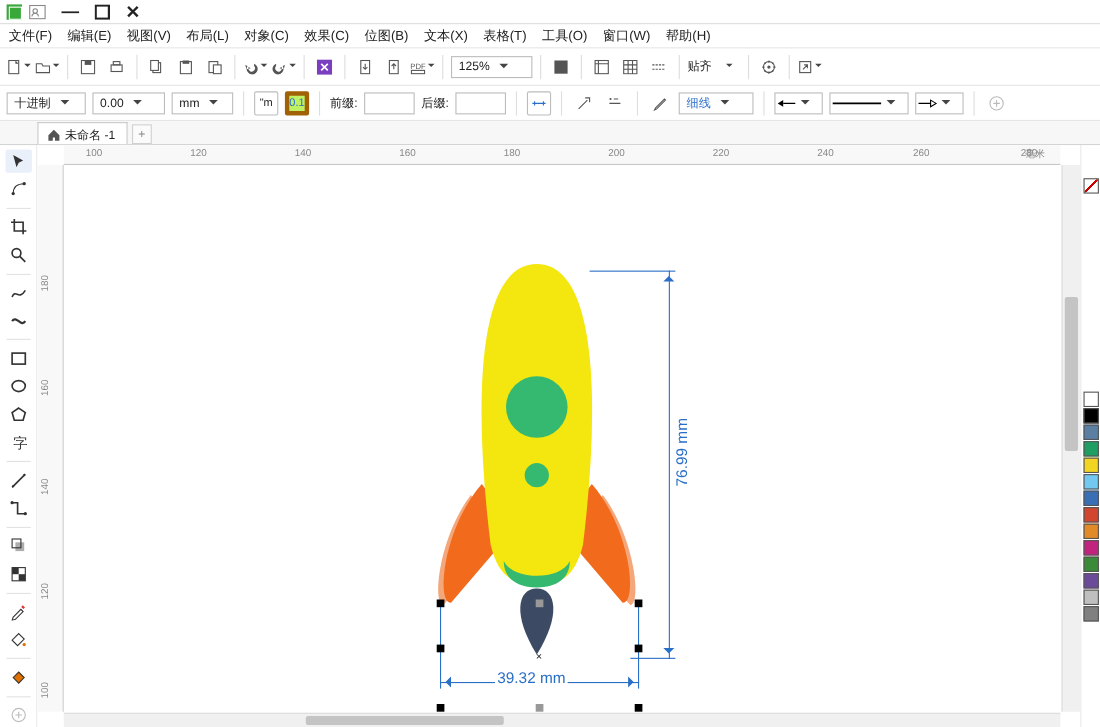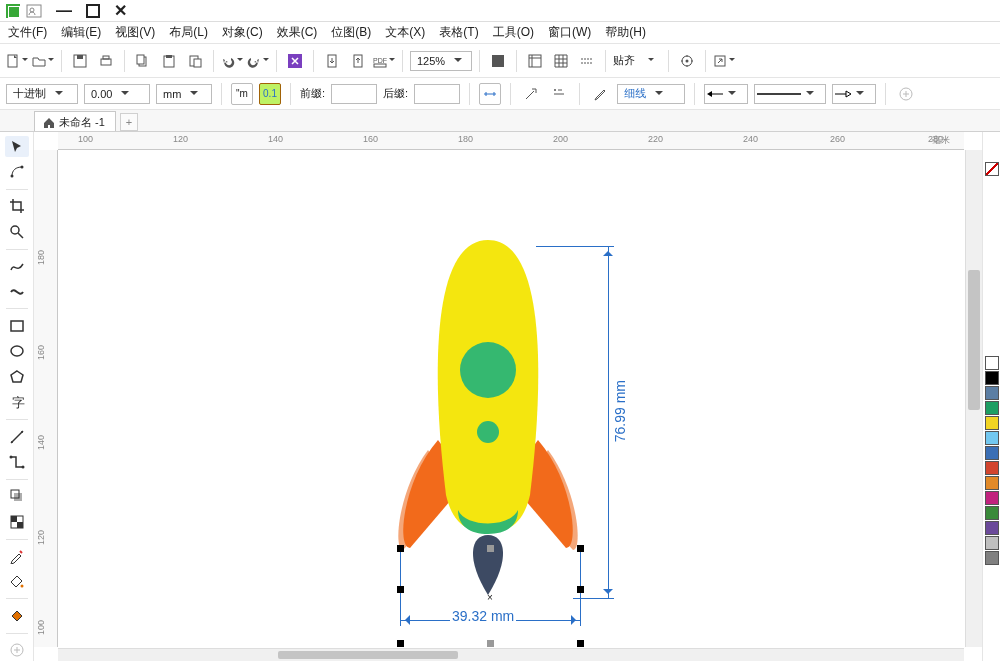--- a/index.html
+++ b/index.html
@@ -162,21 +162,21 @@
         <path d="M7 9V4M5 6l2-2 2 2" fill="none" stroke="#555"></path>
       </svg>
     </div>
   <div class="tb-btn drop">
       <svg width="16" height="14">
         <text x="0" y="9" font-size="7" fill="#555">PDF</text>
         <rect x="1" y="10" width="12" height="3" fill="none" stroke="#555"></rect>
       </svg>
     </div>
   <div class="tb-sep"></div>
-  <div class="select-box" style="width:62px">
+  <div class="select-box" style="width:74px">
       <span class="val">125%</span>
       <span class="arrow"></span>
     </div>
   <div class="tb-sep"></div>
   <div class="tb-btn">
       <svg width="14" height="14">
         <rect x="1" y="1" width="12" height="12" fill="#555"></rect>
       </svg>
     </div>
   <div class="tb-sep"></div>
@@ -226,21 +226,21 @@
       <span class="arrow"></span>
     </div>
   <div class="select-box" style="width:56px">
       <span class="val">mm</span>
       <span class="arrow"></span>
     </div>
   <div class="tb-sep"></div>
   <div class="tb-btn" style="border:1px solid #bcbcbc">
       <span style="font-size:10px">"m</span>
     </div>
-  <div class="tb-btn" style="border:1px solid #a16207;background:#bef264">
+  <div class="tb-btn" style="border:4px solid #a16207;background:#bef264">
       <span style="font-size:10px;color:#2a6fc7">0.1</span>
     </div>
   <div class="tb-sep"></div>
   <span style="font-size:11px">前缀:</span>
   <input class="tb-input" style="width: 46px;">
   <span style="font-size:11px">后缀:</span>
   <input class="tb-input" style="width: 46px;">
   <div class="tb-sep"></div>
   <div class="tb-btn" style="border:1px solid #bcbcbc">
       <svg width="14" height="12">

